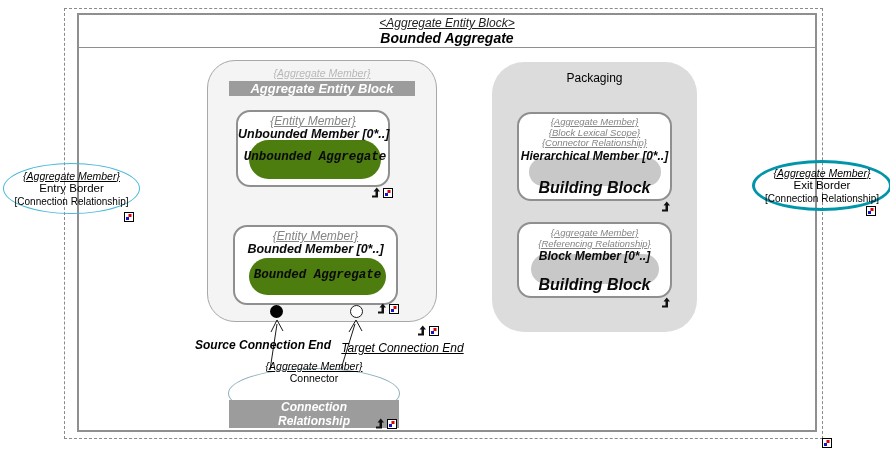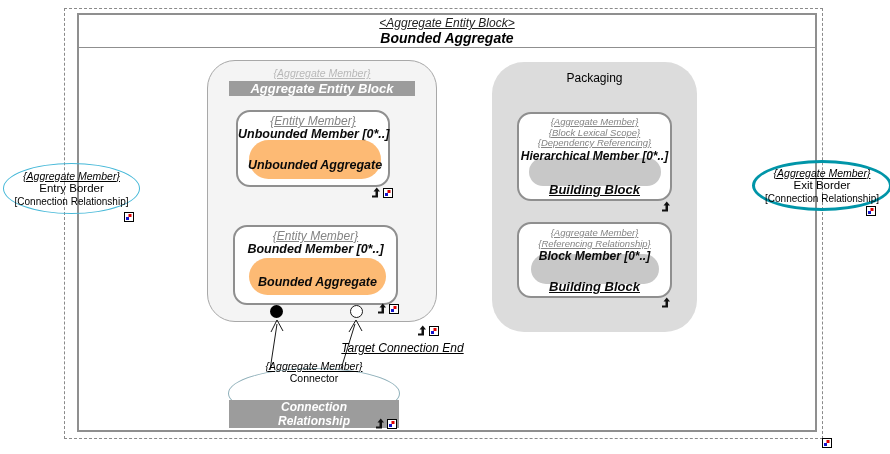--- a/index.html
+++ b/index.html
@@ -22,21 +22,21 @@
 
   
   .group{left:207px;top:60px;width:228px;height:260px;background:#f4f4f4;border:1px solid #a8a8a8;border-radius:28px;}
   .group-stereo{margin-top:6px;font-size:10.5px;line-height:12px;color:#b8b8b8;}
   .group-name{font-size:13px;line-height:15px;color:#6e6e6e;}
   .hl{display:inline-block;background:#9c9c9c;color:#fff;font-size:13px;line-height:15px;padding:0 21px;}
 
   .mblock{background:#fff;border:2px solid #8f8f8f;border-radius:14px;box-sizing:border-box;}
   .blk-stereo{margin-top:4px;font-size:12px;line-height:11px;color:#848484;}
   .blk-name{font-size:12.5px;line-height:15px;color:#0a0a0a;}
-  .capsule{position:absolute;background:#fdba74;border-radius:999px;display:flex;align-items:center;justify-content:center;}
+  .capsule{position:absolute;background:#4d7c0f;border-radius:999px;display:flex;justify-content:center;font-family:Liberation Mono, monospace;}
   .cap-label{font-size:12.5px;color:#0a0a0a;padding-top:10px;}
 
   .unbounded{left:236px;top:110px;width:154px;height:77px;}
   .cap-unbounded{left:11px;top:28px;width:132px;height:39px;}
   .bounded{left:233px;top:225px;width:165px;height:80px;}
   .cap-bounded{left:14px;top:31px;width:137px;height:37px;}
 
   .src-circle{left:270px;top:305px;width:13px;height:13px;border-radius:50%;background:#000;}
   .tgt-circle{left:350px;top:305px;width:11px;height:11px;border-radius:50%;background:#fff;border:1.5px solid #1a1a1a;}
 
@@ -44,21 +44,21 @@
   .packaging{left:492px;top:62px;width:205px;height:270px;background:#dcdcdc;border-radius:32px;}
   .pkg-title{margin-top:9px;font-size:12px;color:#000;}
   .pkg-block{left:0;width:155px;background:#fff;border:2px solid #8f8f8f;border-radius:14px;box-sizing:border-box;}
   .pkg-b1{left:517px;top:112px;height:89px;}
   .pkg-b2{left:517px;top:222px;height:76px;}
   .pkg-stereo{font-size:9.5px;line-height:10.5px;color:#848484;}
   .pkg-name{font-size:12px;line-height:14px;color:#0a0a0a;position:relative;z-index:2;}
   .pkg-cap{position:absolute;background:#c8c8c8;border-radius:999px;z-index:1;}
   .cap-h{left:10px;top:44px;width:132px;height:28px;}
   .cap-b{left:12px;top:30px;width:128px;height:30px;}
-  .pkg-type{position:absolute;left:0;right:0;bottom:2px;font-size:13px;color:#0a0a0a;z-index:2;text-decoration:underline;}
+  .pkg-type{position:absolute;left:0;right:0;bottom:2px;font-size:16px;color:#0a0a0a;z-index:2;}
 
   
   .bell{border-radius:50%;display:flex;flex-direction:column;justify-content:center;background:transparent;}
   .entry{left:3px;top:163px;width:135px;height:49px;border:1.5px solid #45b8d8;}
   .exit{left:752px;top:160px;width:134px;height:45px;border:3px solid #0095a8;}
   .bell .l1{font-size:10.5px;line-height:12px;color:#000;}
   .bell .l2{font-size:11.5px;line-height:13px;color:#000;}
   .bell .l3{font-size:10px;line-height:13px;color:#000;}
 
   
@@ -148,21 +148,21 @@
       </svg>
   </div>
 
   <div class="abs packaging ctr">
     <div class="pkg-title">Packaging</div>
   </div>
 
   <div class="abs pkg-block pkg-b1 ctr">
     <div class="it pkg-stereo" style="margin-top:3px;">{Aggregate Member}</div>
     <div class="it pkg-stereo">{Block Lexical Scope}</div>
-    <div class="it pkg-stereo">{Dependency Referencing}</div>
+    <div class="it pkg-stereo">{Connector Relationship}</div>
     <div class="bi pkg-name nowrap">Hierarchical Member [0*..]</div>
     <div class="pkg-cap cap-h"></div>
     <div class="bi pkg-type">Building Block</div>
   </div>
   <div class="abs icon" style="left:661px;top:201px;">
     <svg width="10" height="11" viewBox="0 0 10 11">
         <path d="M1,10.5 V8.5 H4.5 V4.5 H2.5 L5.75,0.5 L9,4.5 H7 V10.5 Z" fill="#111"></path>
       </svg>
   </div>
 
@@ -205,20 +205,21 @@
       </svg>
   </div>
 
   <svg class="abs" style="left:0;top:0;pointer-events:none;" width="890" height="454" viewBox="0 0 890 454">
     <path d="M270,370 L277,324" stroke="#1a1a1a" stroke-width="1" fill="none"></path>
     <path d="M271,332 L277,320 L283,331" stroke="#1a1a1a" stroke-width="1" fill="none"></path>
     <path d="M341,369 L355,324" stroke="#1a1a1a" stroke-width="1" fill="none"></path>
     <path d="M349,332 L356,320 L362,331" stroke="#1a1a1a" stroke-width="1" fill="none"></path>
   </svg>
 
+  <div class="abs bi ctr end-label-src nowrap">Source Connection End</div>
   <div class="abs it ctr end-label-tgt nowrap">Target Connection End</div>
 
   <div class="abs conn ctr">
     <div class="it l1 nowrap">{Aggregate Member}</div>
     <div class="l2 nowrap">Connector</div>
     <div class="l3"><span class="bi hl" style="font-size:12px;line-height:14px;">Connection Relationship</span></div>
   </div>
   <div class="abs icon" style="left:375px;top:418px;">
     <svg width="10" height="11" viewBox="0 0 10 11">
         <path d="M1,10.5 V8.5 H4.5 V4.5 H2.5 L5.75,0.5 L9,4.5 H7 V10.5 Z" fill="#111"></path>

